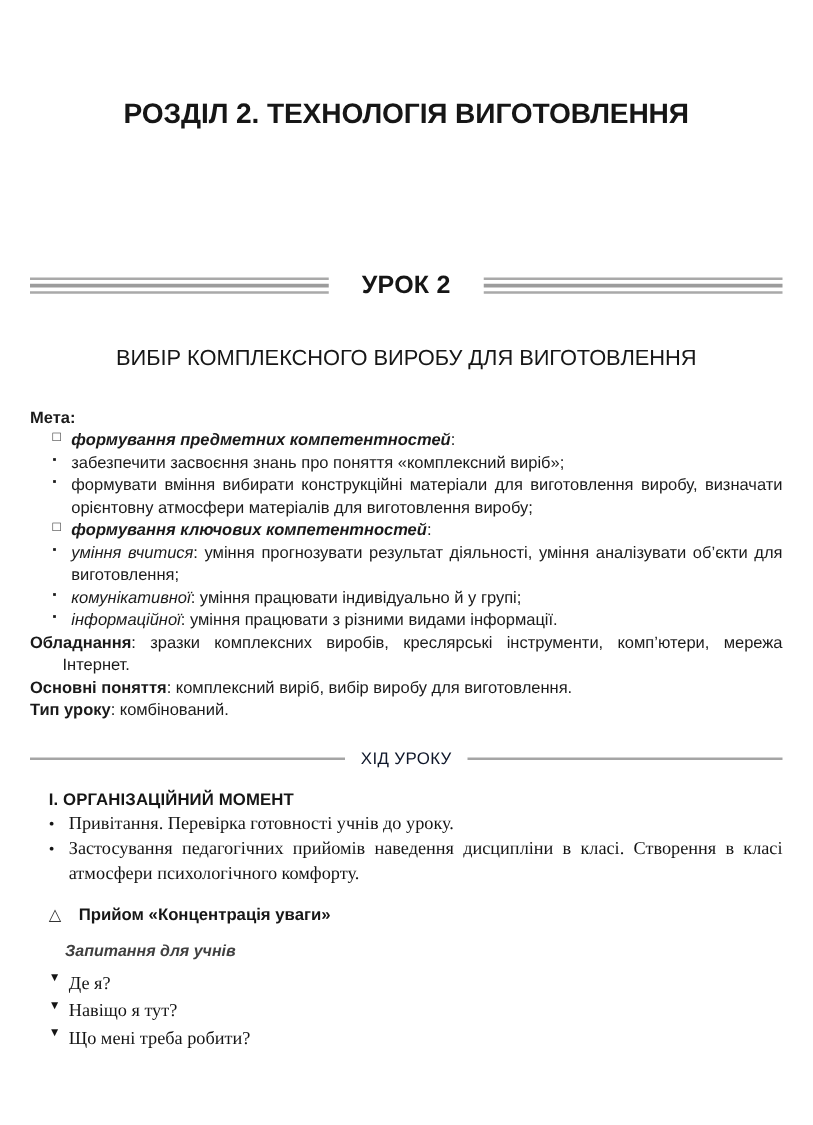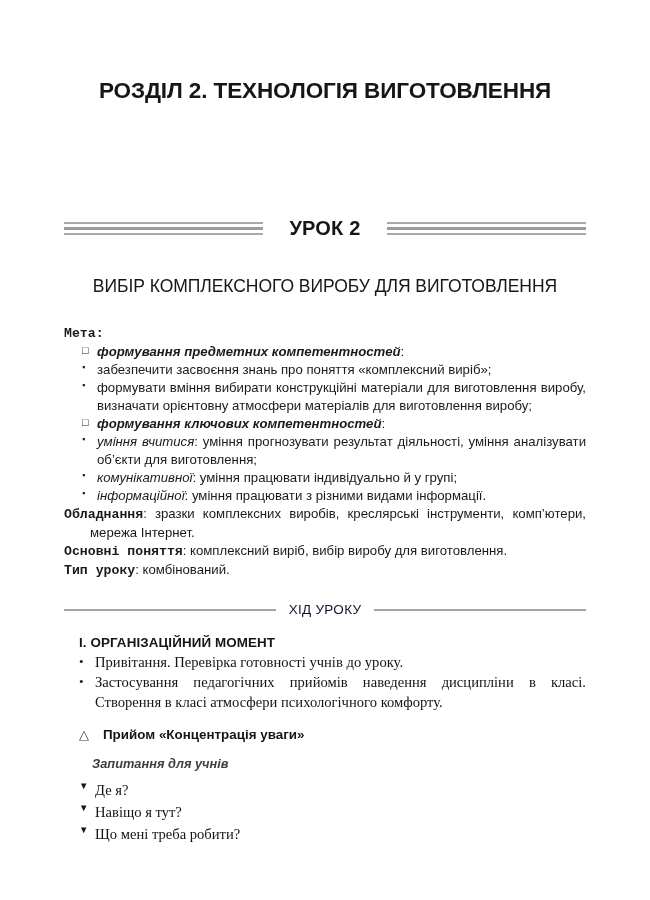--- a/index.html
+++ b/index.html
@@ -15,21 +15,21 @@
     font-family: "Liberation Sans", sans-serif;
     color: #1a1a1a;
     -webkit-font-smoothing: antialiased;
   }
 
   .page {
     position: relative;
     width: 650px;
     height: 800px;
     box-sizing: border-box;
-    padding: 0 64px;
+    padding: 0 24px;
   }
 
   
   .chapter-title {
     margin: 0;
     padding-top: 76px;
     text-align: center;
     font-size: 22.5px;
     font-weight: bold;
     line-height: 1.32;
@@ -93,21 +93,20 @@
 
   
   .goals {
     margin-top: 28px;
     font-size: 13.2px;
     line-height: 1.365;
     color: #1a1a1a;
   }
   .goals .lead {
     font-weight: bold;
-    font-family: Liberation Mono, monospace;
   }
   .block-line {
     margin: 0;
     text-indent: 0;
   }
 
   
   .li {
     position: relative;
     margin: 0;

